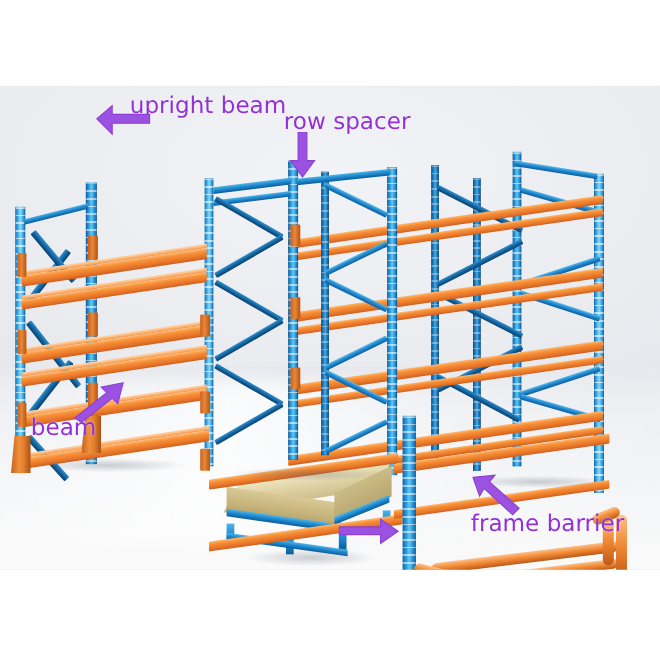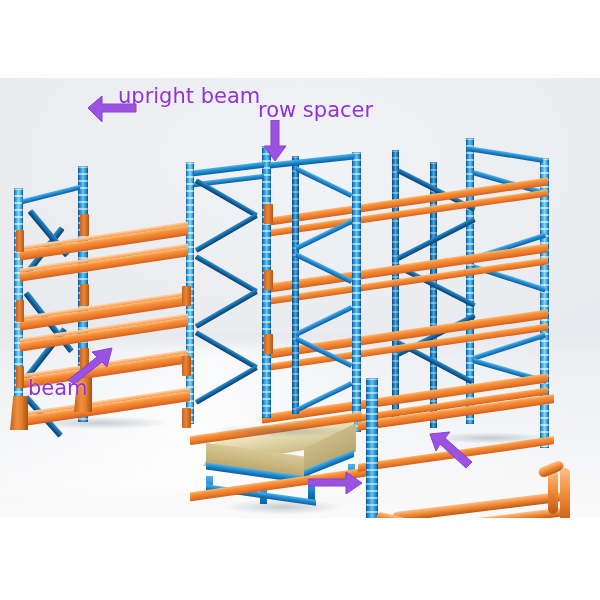--- a/index.html
+++ b/index.html
@@ -253,18 +253,19 @@
 
     <div class="anno" style="left:28px;top:300px;">beam</div>
     <svg class="arrow" style="left:66px;top:268px;" width="48" height="38" viewBox="0 0 48 38">
       <path d="M46 2 L26 6 L31 11 L2 34 L8 38 L36 16 L41 21 Z" fill="#9b52e0" stroke="#8b3fd4" stroke-width="1"></path>
     </svg>
 
     <svg class="arrow" style="left:308px;top:392px;" width="56" height="26" viewBox="0 0 56 26">
       <path d="M0 9 L38 9 L38 2 L54 13 L38 24 L38 16 L0 16 Z" fill="#9b52e0" stroke="#8b3fd4" stroke-width="1"></path>
     </svg>
 
+    <div class="anno" style="left:428px;top:388px;">frame barrier</div>
     <svg class="arrow" style="left:428px;top:352px;" width="46" height="40" viewBox="0 0 46 40">
       <path d="M2 4 L22 2 L17 8 L44 32 L38 38 L12 14 L8 21 Z" fill="#9b52e0" stroke="#8b3fd4" stroke-width="1"></path>
     </svg>
 
   </div>
 </div>
 
 </body></html>

